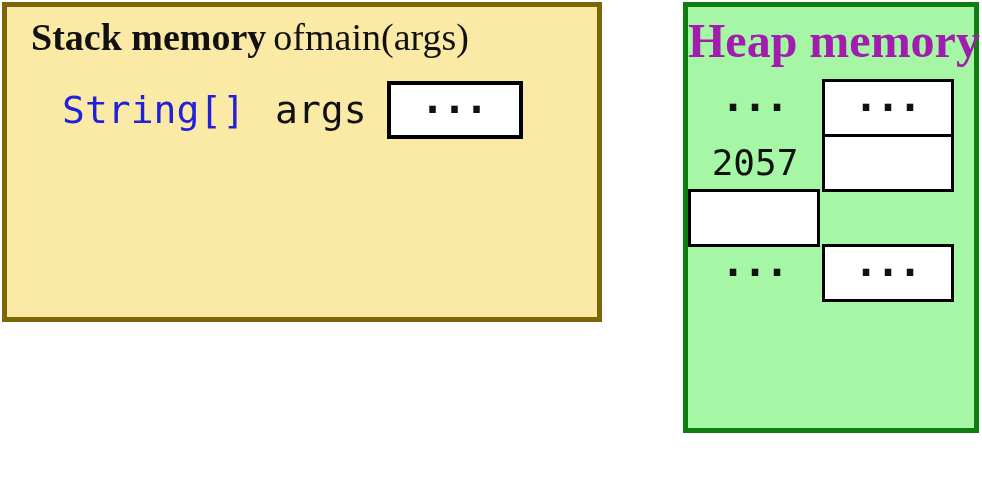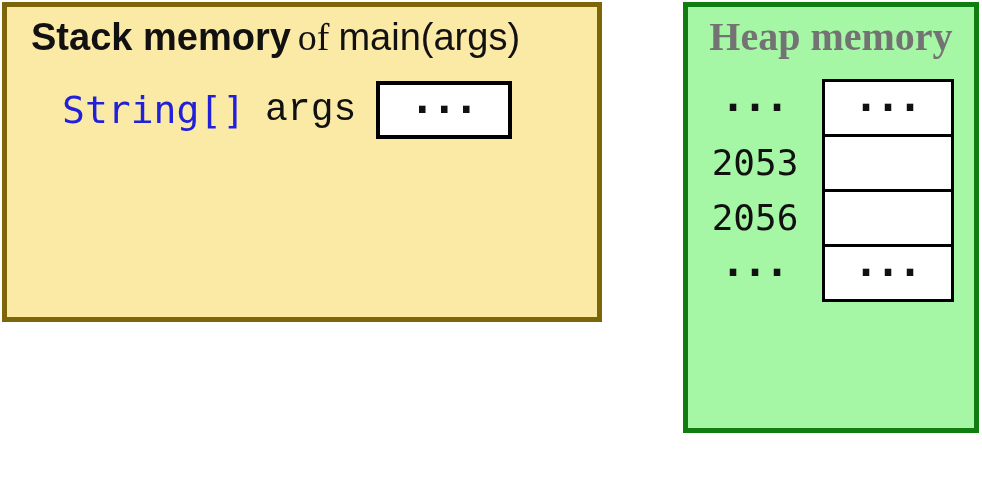--- a/index.html
+++ b/index.html
@@ -29,51 +29,50 @@
   .stack-title {
     position: absolute;
     left: 24px;
     top: 8px;
     font-size: 38px;
     line-height: 1.2;
     color: #111111;
     white-space: nowrap;
   }
   .serif-bold {
-    font-family: Liberation Sans, sans-serif;
+    font-family: Liberation Serif, serif;
     font-weight: 700;
   }
   .title-of {
     font-family: "Liberation Serif", serif;
     font-weight: 400;
-    margin: 0 9px 0 7px;
+    margin: 0 0 0 7px;
   }
   .mono {
-    font-family: Liberation Sans, sans-serif;
+    font-family: Liberation Serif, serif;
   }
   .stack-var-row {
     position: absolute;
     left: 55px;
     top: 72px;
     height: 62px;
     display: flex;
     align-items: center;
     font-family: "DejaVu Sans Mono", monospace;
     font-size: 38px;
     line-height: 1;
     color: #111111;
     white-space: nowrap;
   }
   .var-type {
     color: #2121DC;
   }
   .var-name {
-    margin-left: 20px;
-    color: #111111;
-    font-family: Liberation Mono, monospace;
+    margin-left: 30px;
+    color: #111111;
   }
   .value-box {
     margin-left: 20px;
     width: 128px;
     height: 50px;
     background: #FFFFFF;
     border: 4px solid #000000;
     display: flex;
     align-items: center;
     justify-content: center;
@@ -90,23 +89,23 @@
     border: 5px solid #0F7D0F;
   }
   .heap-title {
     position: absolute;
     top: 8px;
     left: 0;
     width: 100%;
     text-align: center;
     font-family: "Liberation Serif", serif;
     font-weight: 700;
-    font-size: 40px;
+    font-size: 48px;
     line-height: 1.1;
-    color: #737373;
+    color: #a21caf;
     white-space: nowrap;
   }
   .heap-table {
     position: absolute;
     left: 0;
     top: 72px;
     width: 100%;
   }
   .heap-row {
     display: flex;
@@ -173,29 +172,28 @@
       <div class="heap-row">
         <div class="heap-label">
           <span class="dots">···</span>
         </div>
         <div class="heap-cell">
           <span class="dots">···</span>
         </div>
       </div>
 
       <div class="heap-row">
-        <div class="heap-label">2053</div>
+        <div class="heap-label">2057</div>
         <div class="heap-cell">
           <span></span>
         </div>
       </div>
 
 
       <div class="heap-row">
-        <div class="heap-label">2056</div>
         <div class="heap-cell">
           <span></span>
         </div>
       </div>
 
 
       <div class="heap-row">
         <div class="heap-label">
           <span class="dots">···</span>
         </div>

